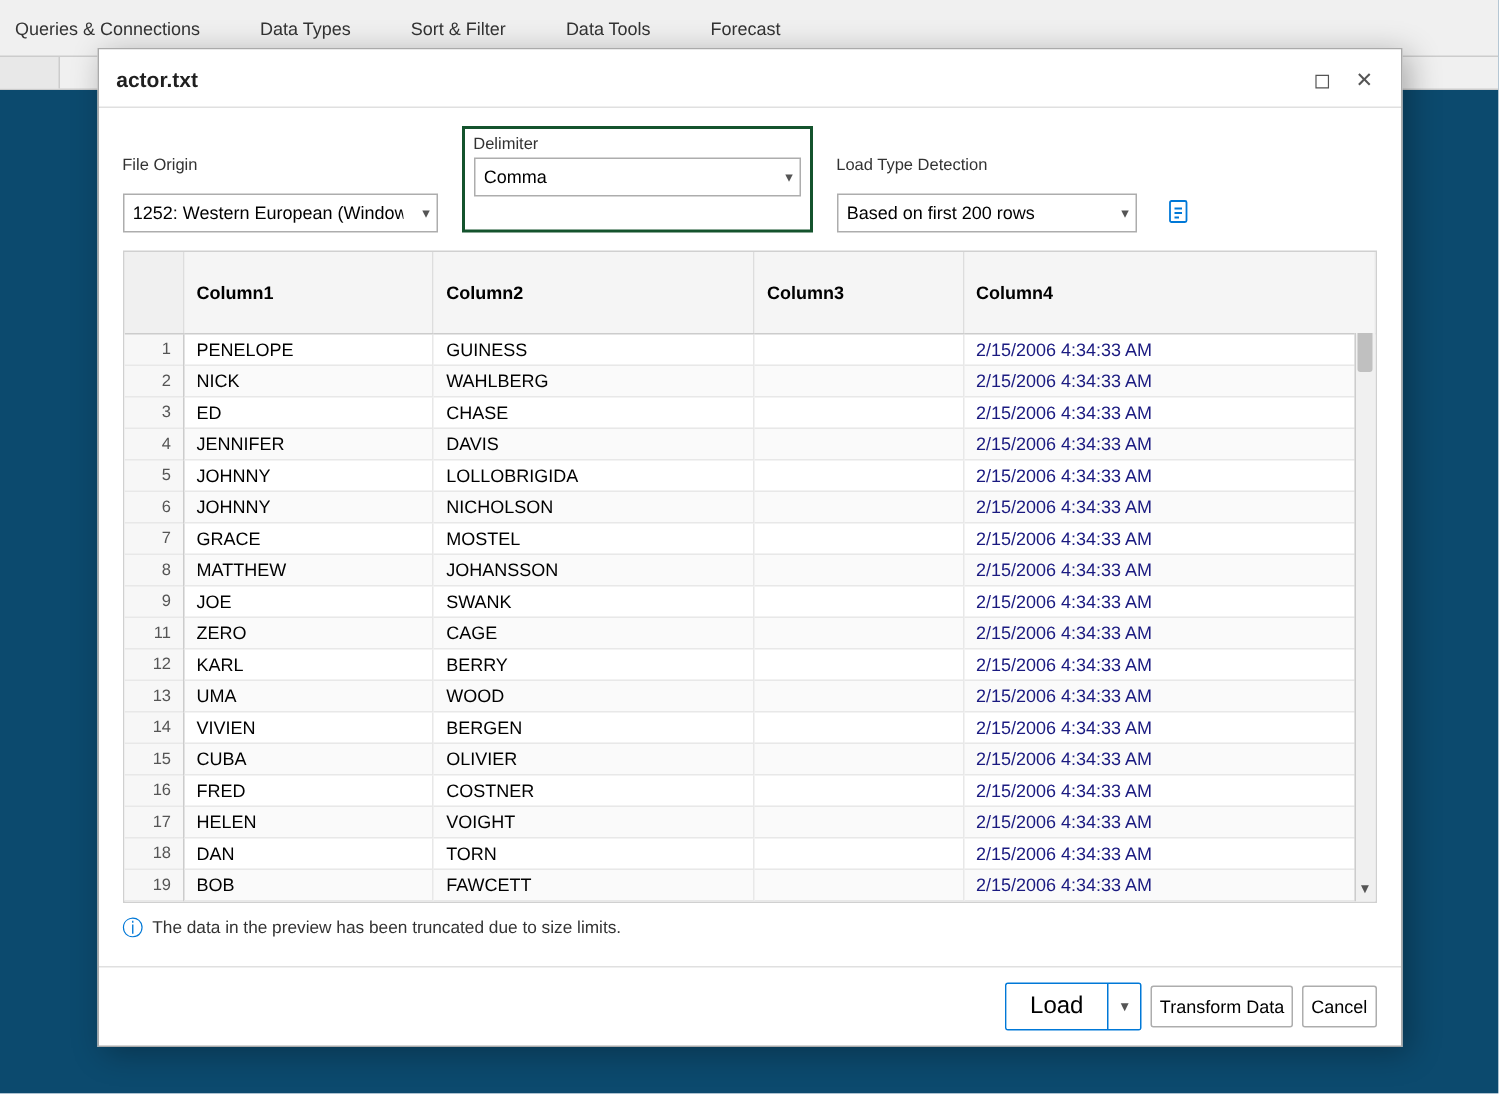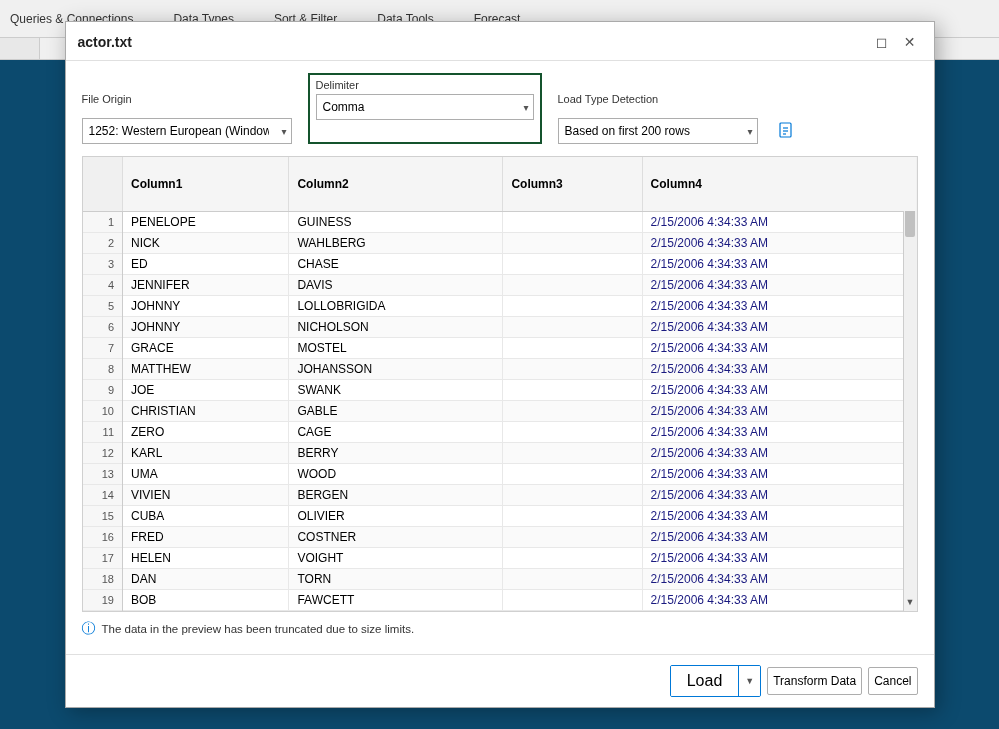--- a/index.html
+++ b/index.html
@@ -413,27 +413,20 @@
       <td class="col-date">2/15/2006 4:34:33 AM</td>
     </tr>
                   <tr>
       <td>9</td>
       <td>JOE</td>
       <td>SWANK</td>
       <td></td>
       <td class="col-date">2/15/2006 4:34:33 AM</td>
     </tr>
                   <tr>
-      <td>10</td>
-      <td>CHRISTIAN</td>
-      <td>GABLE</td>
-      <td></td>
-      <td class="col-date">2/15/2006 4:34:33 AM</td>
-    </tr>
-                  <tr>
       <td>11</td>
       <td>ZERO</td>
       <td>CAGE</td>
       <td></td>
       <td class="col-date">2/15/2006 4:34:33 AM</td>
     </tr>
                   <tr>
       <td>12</td>
       <td>KARL</td>
       <td>BERRY</td>

